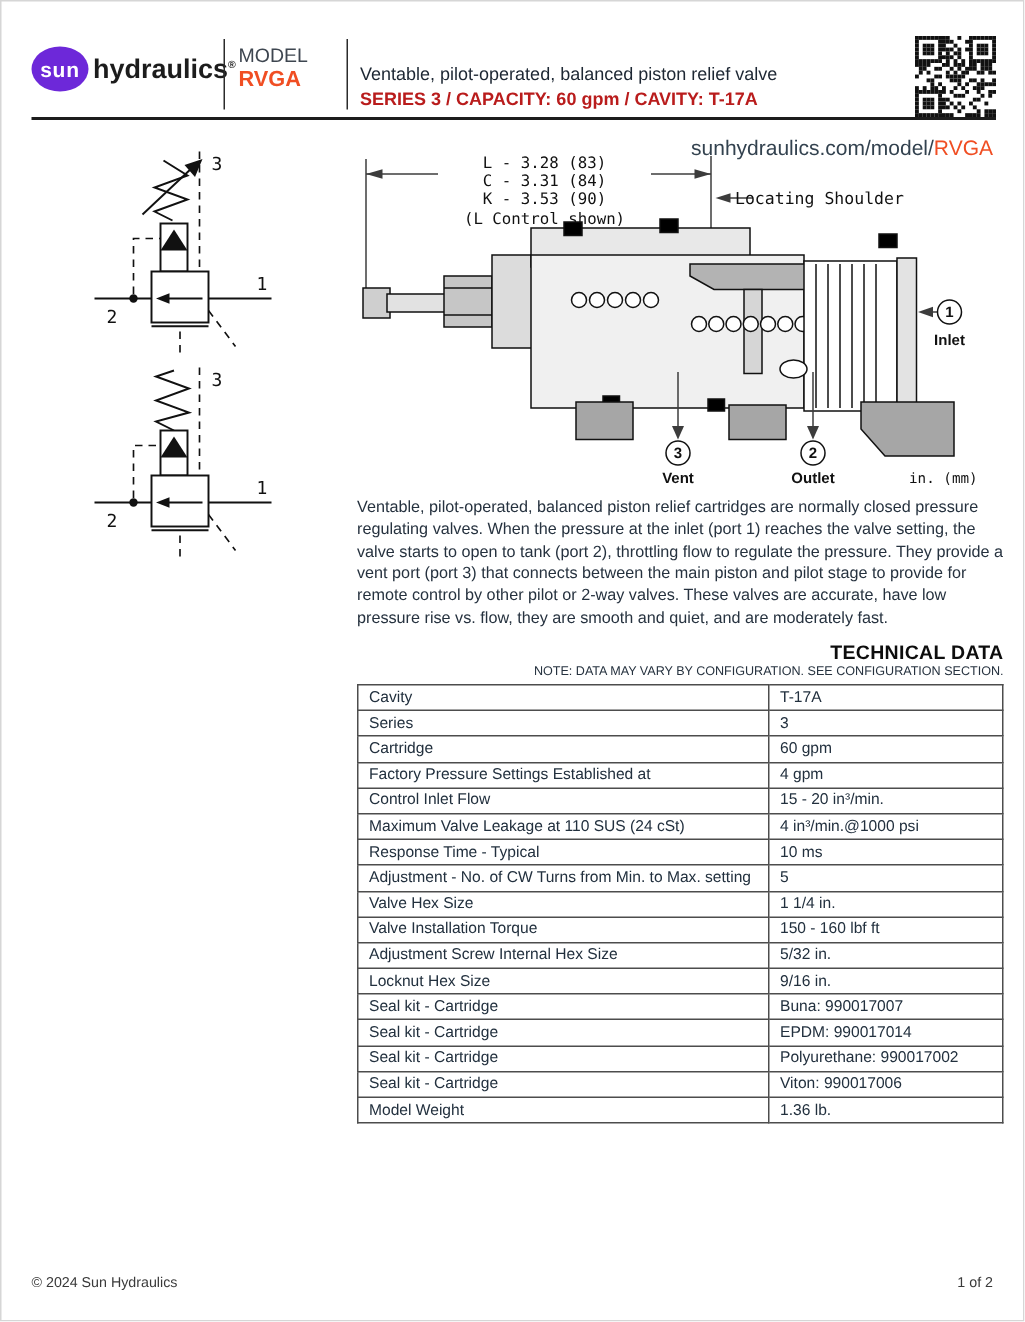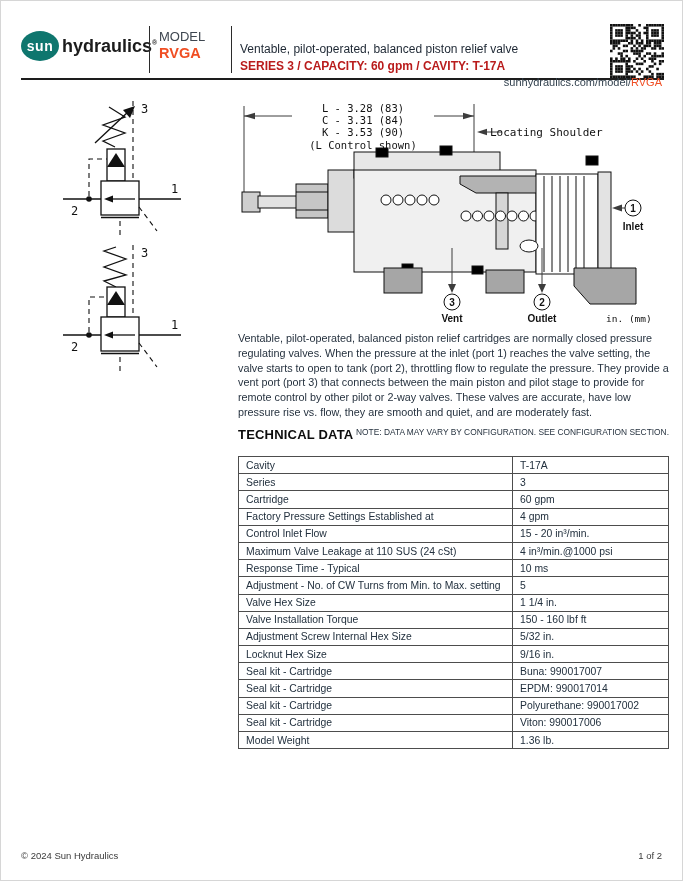--- a/index.html
+++ b/index.html
@@ -1,55 +1,55 @@
 <!DOCTYPE html>
 <html><head>
 <meta charset="utf-8">
 <style>
   html,body{margin:0;padding:0;background:#fff;}
   .page{width:683px;height:881px;position:relative;background:#fff;border:1px solid #d6d6d6;
         box-sizing:border-box;font-family:"Liberation Sans",sans-serif;color:#26323f;overflow:hidden;}
 
   
   .logo{position:absolute;left:20px;top:30px;display:flex;align-items:center;}
-  .logo-mark{width:38px;height:30px;background:#0f766e;border-radius:50%;color:#fff;font-weight:bold;
+  .logo-mark{width:38px;height:30px;background:#6d28d9;border-radius:50%;color:#fff;font-weight:bold;
              font-size:14px;display:flex;align-items:center;justify-content:center;letter-spacing:.5px;}
   .logo-text{font-size:18px;font-weight:bold;color:#1c1c1c;margin-left:3px;}
   .logo-reg{font-size:7px;vertical-align:super;color:#1c1c1c;}
   .vdiv{position:absolute;top:25px;width:1px;height:47px;background:#2b2b2b;}
   .model-block{position:absolute;left:158px;top:29px;line-height:1.15;}
   .model-label{font-size:13px;color:#3e4650;}
   .model-value{font-size:14.5px;font-weight:bold;color:#f04e23;}
   .title-block{position:absolute;left:239px;top:40px;width:362px;line-height:1.4;}
   .title1{font-size:12px;color:#1d2733;}
   .title2{font-size:12px;font-weight:bold;color:#b91c1c;}
   .qr{position:absolute;left:609px;top:23px;}
   .header-rule{position:absolute;left:20px;top:77px;width:643px;height:2px;background:#1d1d1d;}
-  .url{position:absolute;right:20px;top:75px;font-size:11px;color:#33424f;}
+  .url{position:absolute;right:20px;top:89px;font-size:14px;color:#33424f;}
   .url .orange{color:#f04e23;}
 
   
   .schem,.valve{position:absolute;}
   .schem line,.schem polyline{stroke:#111;stroke-width:1.3;fill:none;}
   .schem .dash{stroke-dasharray:5,4;stroke-width:1.1;}
   .schem rect{fill:#fff;stroke:#111;stroke-width:1.3;}
   .schem text{font-family:"DejaVu Sans Mono",monospace;font-size:12px;fill:#111;}
   .valve .thin{stroke:#3c3c3c;stroke-width:1;fill:none;}
   .valve .pt{stroke:#111;stroke-width:1;}
   .valve text{fill:#111;}
   .dimtxt{font-family:"DejaVu Sans Mono",monospace;font-size:10.5px;}
   .lbl-bold{font-family:"Liberation Sans",sans-serif;font-size:10px;font-weight:bold;}
   .circ-num{font-family:"Liberation Sans",sans-serif;font-size:10px;font-weight:bold;}
 
   
   .description{position:absolute;left:237px;top:330px;width:436px;font-size:10.8px;line-height:1.37;
                color:#26323f;margin:0;}
 
   
-  .tech-head{position:absolute;left:237px;top:426px;width:431px;display:flex;align-items:flex-start;}
+  .tech-head{position:absolute;left:237px;top:426px;width:431px;display:flex;align-items:flex-end;flex-direction:column;}
   .tech-title{font-size:13px;font-weight:bold;color:#0d0d0d;letter-spacing:.2px;}
   .tech-note{margin-left:auto;font-size:8.4px;color:#26323f;}
   .spec-table{position:absolute;left:237px;top:455px;width:431px;border-collapse:collapse;padding-left:17px;}
   .spec-table td{border:1px solid #4d4d4d;font-size:10.4px;color:#22303e;height:16.2px;
                  padding:0 0 0 7px;vertical-align:middle;}
   .spec-table td.val{width:148px;}
 
   
   .footer-left{position:absolute;left:20px;top:849px;font-size:9.5px;color:#3a3a3a;}
   .footer-right{position:absolute;right:20px;top:849px;font-size:9.5px;color:#3a3a3a;}

